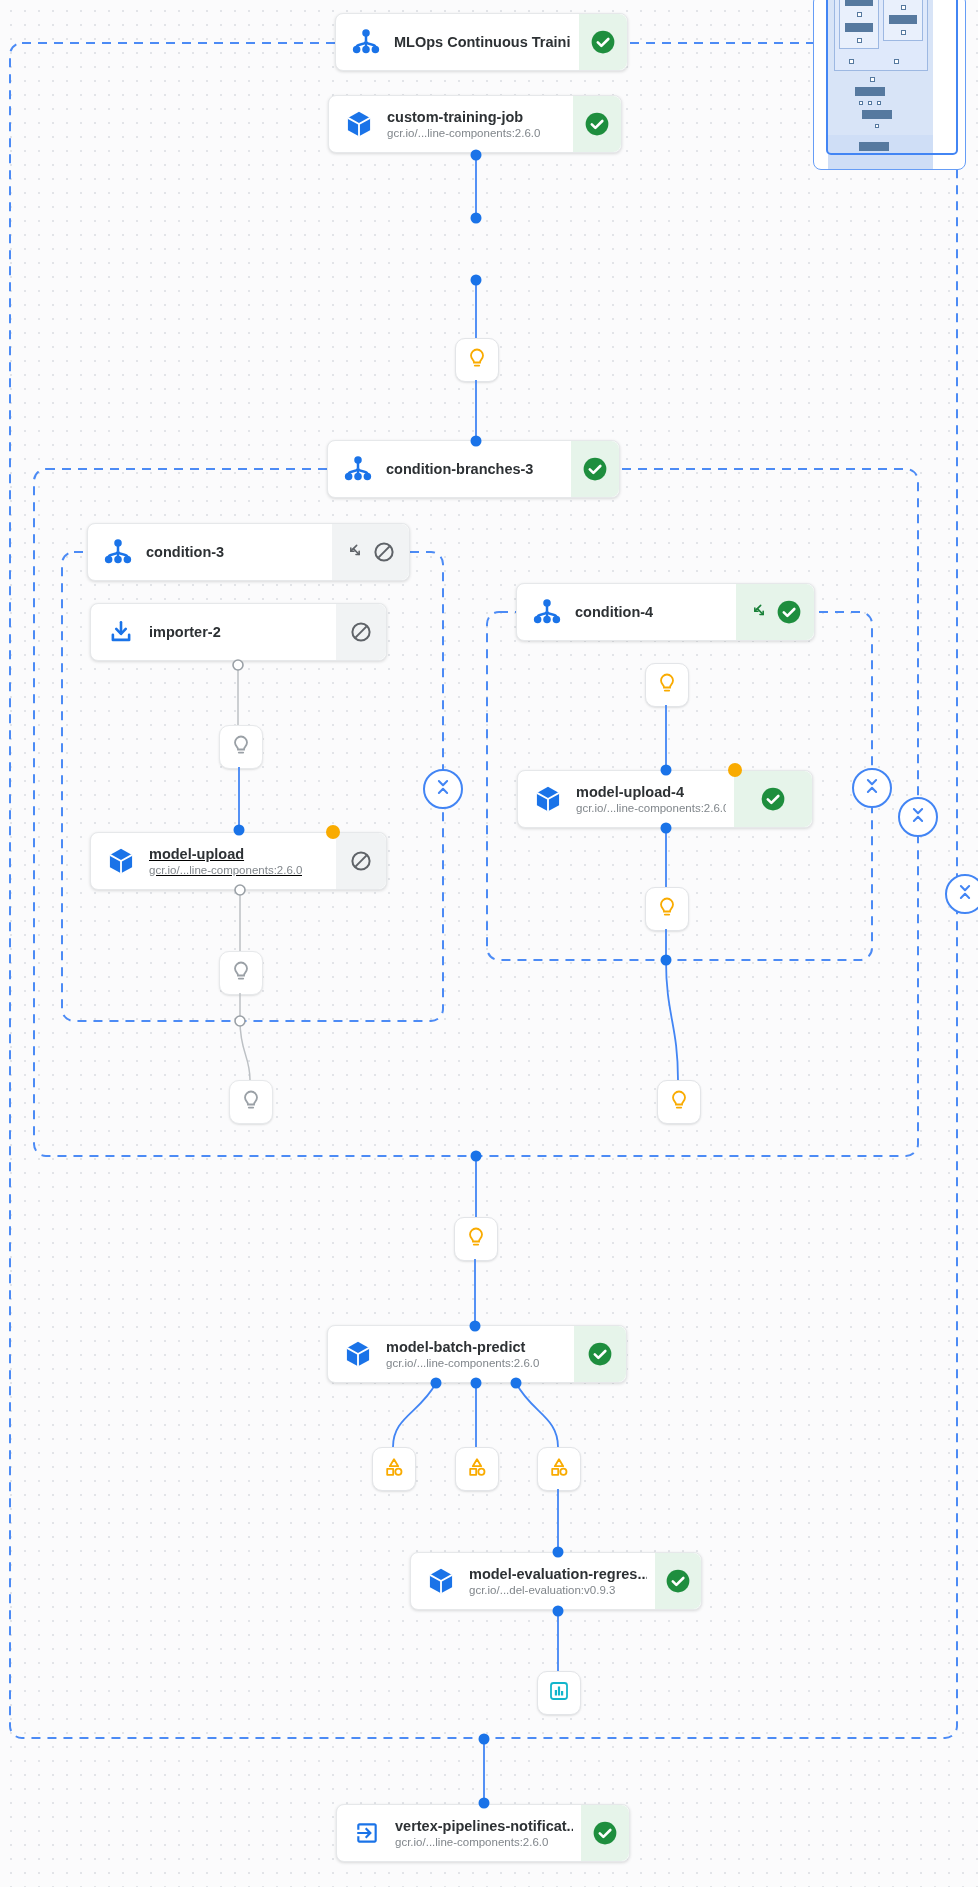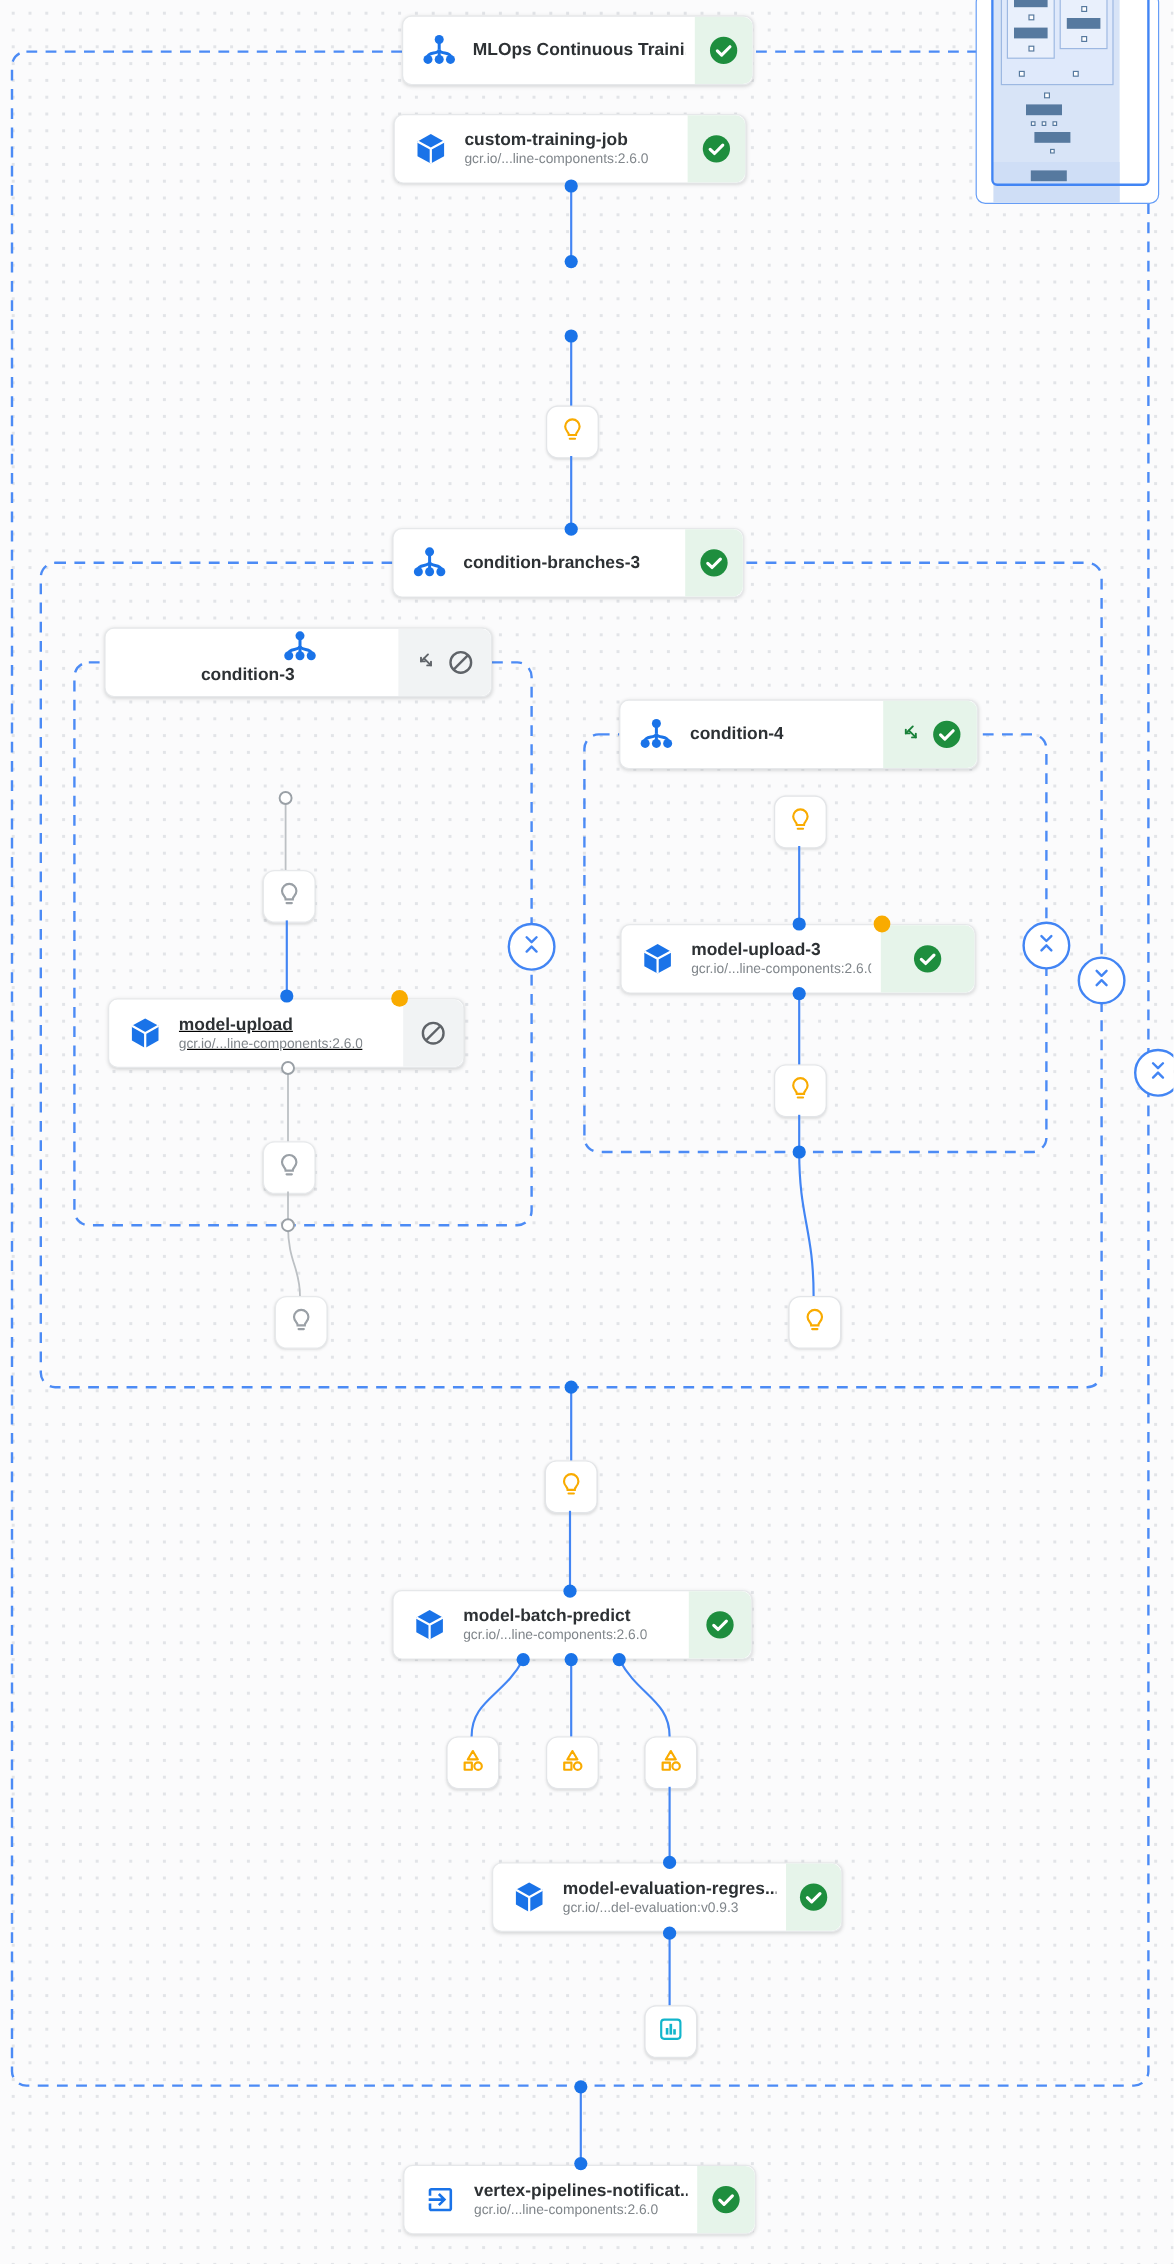--- a/index.html
+++ b/index.html
@@ -123,21 +123,21 @@
         <span class="n-title">condition-branches-3</span>
       </span>
     <span class="status ok" style="width:48px;">
       <svg width="26" height="26" viewBox="0 0 24 24">
           <circle cx="12" cy="12" r="10.5" fill="#1e8e3e"></circle>
           <polyline points="7.2,12.4 10.5,15.6 16.9,9.2" fill="none" stroke="#fff" stroke-width="2.4" stroke-linecap="round" stroke-linejoin="round"></polyline>
         </svg>
     </span>
   </div>
 
-  <div class="node" style="left:87px;top:523px;width:323px;flex-direction:column;">
+  <div class="node" style="left:87px;top:523px;width:323px;">
     <span class="n-ic">
       <svg width="30" height="30" viewBox="0 0 24 24">
           <g stroke="#1a73e8" stroke-width="2" fill="none">
             <path d="M12 7v4.5"></path>
             <path d="M12 11.5c0 3-7.5 1.5-7.5 4.5"></path>
             <path d="M12 11.5v4.5"></path>
             <path d="M12 11.5c0 3 7.5 1.5 7.5 4.5"></path>
           </g>
           <circle cx="12" cy="4.7" r="3" fill="#1a73e8"></circle>
           <circle cx="4.5" cy="18" r="3" fill="#1a73e8"></circle>
@@ -157,20 +157,40 @@
             <path d="M17 11.2 V15 H13.2"></path>
           </g>
         </svg>
       <svg width="24" height="24" viewBox="0 0 24 24">
           <circle cx="12" cy="12" r="8.6" fill="none" stroke="#5f6368" stroke-width="2"></circle>
           <line x1="6.4" y1="17.6" x2="17.6" y2="6.4" stroke="#5f6368" stroke-width="2"></line>
         </svg>
     </span>
   </div>
 
+  <div class="node" style="left:90px;top:603px;width:297px;">
+    <span class="n-ic">
+      <svg width="26" height="26" viewBox="0 0 24 24">
+          <g stroke="#1a73e8" stroke-width="2.4" fill="none" stroke-linecap="round" stroke-linejoin="round">
+            <path d="M12 3v10.2"></path>
+            <polyline points="7.6,9.2 12,13.8 16.4,9.2"></polyline>
+            <path d="M4.5 14.5v4.8h15v-4.8"></path>
+          </g>
+        </svg>
+    </span>
+    <span class="n-tx" style="padding-right:58px;">
+        <span class="n-title">importer-2</span>
+      </span>
+    <span class="status skip" style="width:50px;">
+      <svg width="24" height="24" viewBox="0 0 24 24">
+          <circle cx="12" cy="12" r="8.6" fill="none" stroke="#5f6368" stroke-width="2"></circle>
+          <line x1="6.4" y1="17.6" x2="17.6" y2="6.4" stroke="#5f6368" stroke-width="2"></line>
+        </svg>
+    </span>
+  </div>
 
   <div class="node" style="left:516px;top:583px;width:299px;">
     <span class="n-ic">
       <svg width="30" height="30" viewBox="0 0 24 24">
           <g stroke="#1a73e8" stroke-width="2" fill="none">
             <path d="M12 7v4.5"></path>
             <path d="M12 11.5c0 3-7.5 1.5-7.5 4.5"></path>
             <path d="M12 11.5v4.5"></path>
             <path d="M12 11.5c0 3 7.5 1.5 7.5 4.5"></path>
           </g>
@@ -200,21 +220,21 @@
   </div>
 
   <div class="node" style="left:517px;top:770px;width:296px;">
     <span class="n-ic">
       <svg width="28" height="28" viewBox="0 0 24 24">
           <polygon points="12,1.5 21.5,6.75 21.5,17.25 12,22.5 2.5,17.25 2.5,6.75" fill="#1a73e8"></polygon>
           <path d="M2.5 6.75 L12 12 L21.5 6.75 M12 12 V22.5" stroke="#fff" stroke-width="1.6" fill="none"></path>
         </svg>
     </span>
     <span class="n-tx" style="padding-right:86px;">
-      <span class="n-title">model-upload-3</span>
+      <span class="n-title">model-upload-4</span>
       <span class="n-sub">gcr.io/...line-components:2.6.0</span>
     </span>
     <span class="status ok" style="width:78px;">
       <svg width="26" height="26" viewBox="0 0 24 24">
           <circle cx="12" cy="12" r="10.5" fill="#1e8e3e"></circle>
           <polyline points="7.2,12.4 10.5,15.6 16.9,9.2" fill="none" stroke="#fff" stroke-width="2.4" stroke-linecap="round" stroke-linejoin="round"></polyline>
         </svg>
     </span>
   </div>
 

